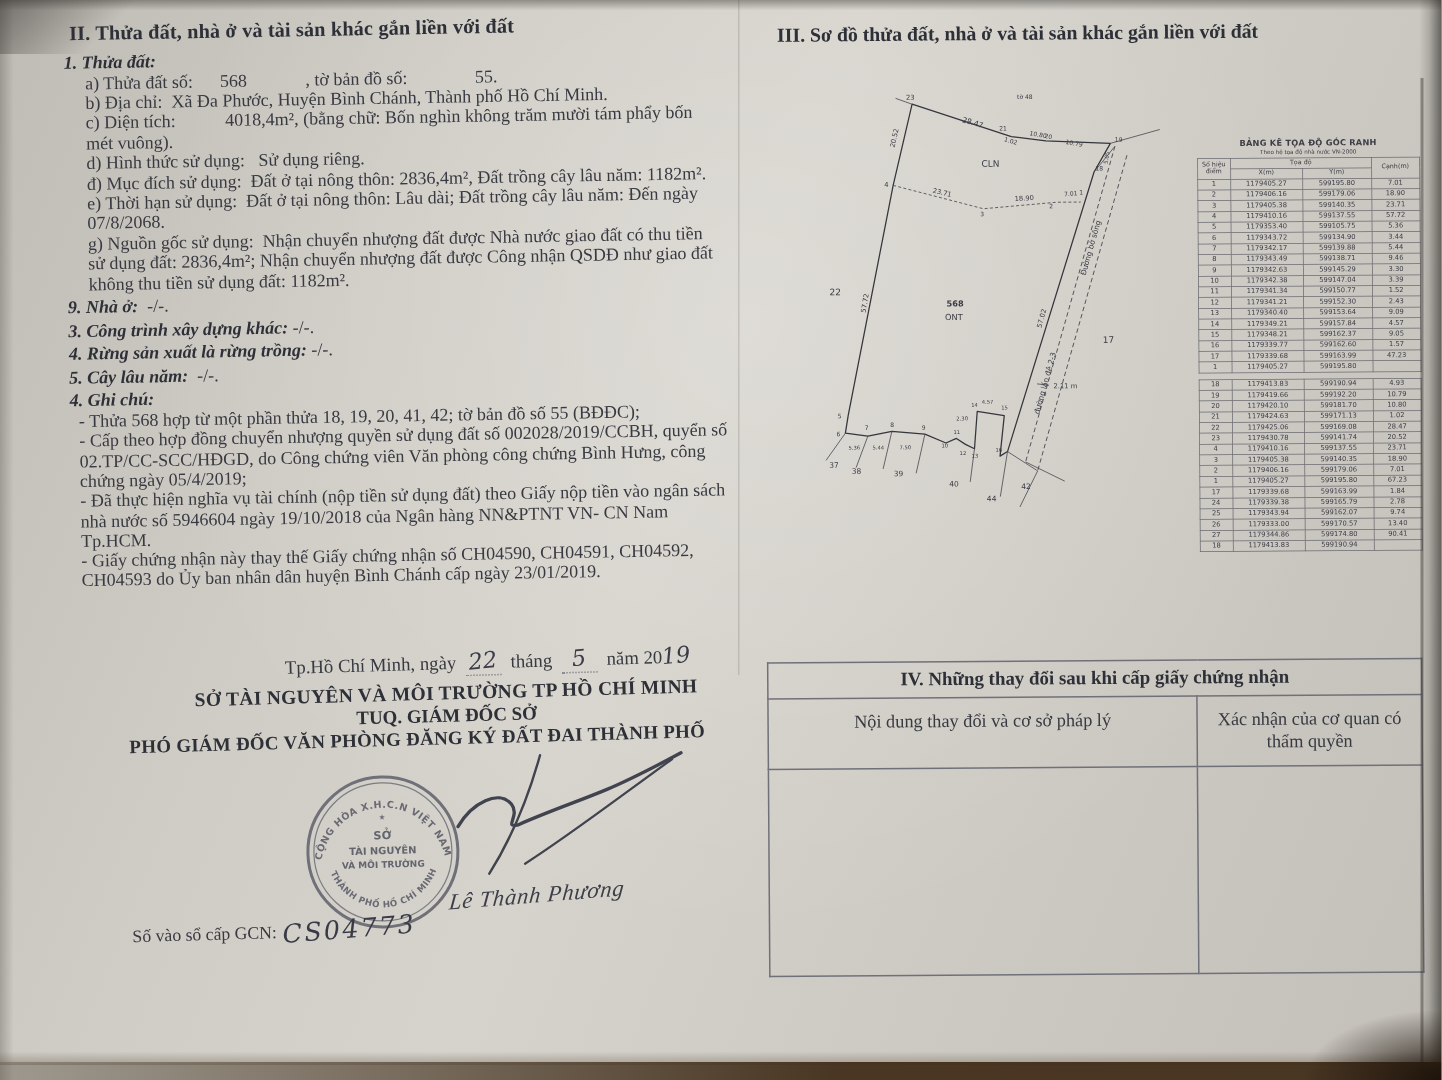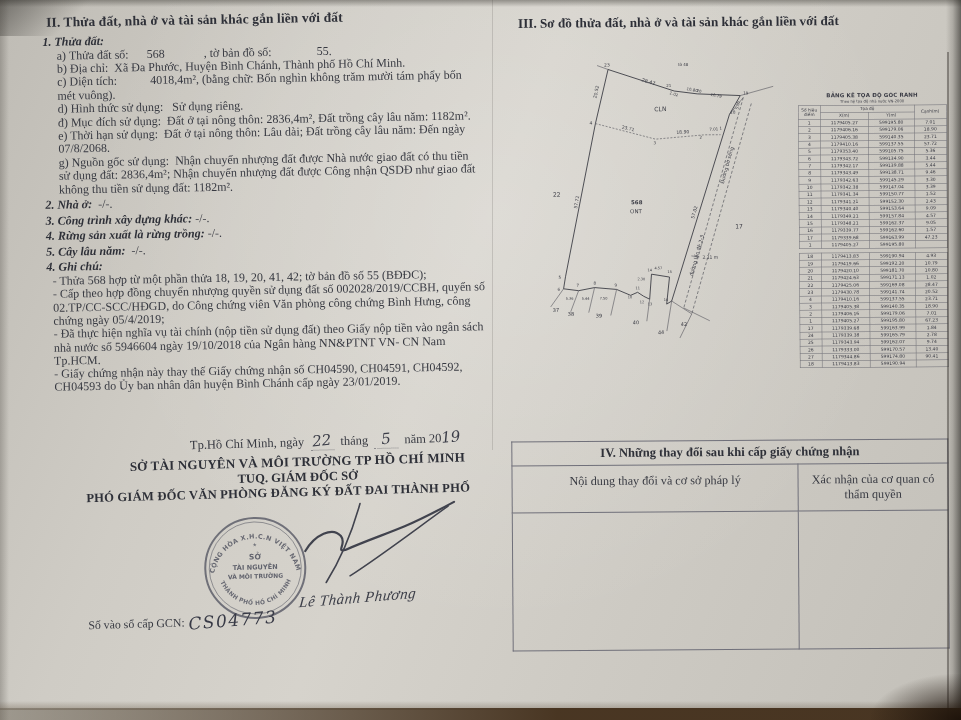--- a/index.html
+++ b/index.html
@@ -81,21 +81,21 @@
     <div class="sec-head">II. Thửa đất, nhà ở và tài sản khác gắn liền với đất</div>
     <div id="sec2-lines">
         <div class="item-head"><span class="b">1. Thửa đất:</span><span></span></div>
         <div class="line"><span>a) Thửa đất số:      568             , tờ bản đồ số:               55.</span></div>
         <div class="line"><span>b) Địa chỉ:  Xã Đa Phước, Huyện Bình Chánh, Thành phố Hồ Chí Minh.</span></div>
         <div class="line"><span>c) Diện tích:           4018,4m², (bằng chữ: Bốn nghìn không trăm mười tám phẩy bốn mét vuông).</span></div>
         <div class="line"><span>d) Hình thức sử dụng:   Sử dụng riêng.</span></div>
         <div class="line"><span>đ) Mục đích sử dụng:  Đất ở tại nông thôn: 2836,4m², Đất trồng cây lâu năm: 1182m².</span></div>
         <div class="line"><span>e) Thời hạn sử dụng:  Đất ở tại nông thôn: Lâu dài; Đất trồng cây lâu năm: Đến ngày 07/8/2068.</span></div>
         <div class="line"><span>g) Nguồn gốc sử dụng:  Nhận chuyển nhượng đất được Nhà nước giao đất có thu tiền sử dụng đất: 2836,4m²; Nhận chuyển nhượng đất được Công nhận QSDĐ như giao đất không thu tiền sử dụng đất: 1182m².</span></div>
-        <div class="item-head"><span class="b">2. Nhà ở:</span><span>  -/-.</span></div>
+        <div class="item-head"><span class="b">9. Nhà ở:</span><span>  -/-.</span></div>
         <div class="item-head"><span class="b">3. Công trình xây dựng khác:</span><span> -/-.</span></div>
         <div class="item-head"><span class="b">4. Rừng sản xuất là rừng trồng:</span><span> -/-.</span></div>
         <div class="item-head"><span class="b">5. Cây lâu năm:</span><span>  -/-.</span></div>
         <div class="item-head"><span class="b">4. Ghi chú:</span><span></span></div>
         <div class="note"><span>- Thửa 568 hợp từ một phần thửa 18, 19, 20, 41, 42; tờ bản đồ số 55 (BĐĐC);</span></div>
         <div class="note"><span>- Cấp theo hợp đồng chuyển nhượng quyền sử dụng đất số 002028/2019/CCBH, quyển số 02.TP/CC-SCC/HĐGD, do Công chứng viên Văn phòng công chứng Bình Hưng, công chứng ngày 05/4/2019;</span></div>
         <div class="note"><span>- Đã thực hiện nghĩa vụ tài chính (nộp tiền sử dụng đất) theo Giấy nộp tiền vào ngân sách nhà nước số 5946604 ngày 19/10/2018 của Ngân hàng NN&amp;PTNT VN- CN Nam Tp.HCM.</span></div>
         <div class="note"><span>- Giấy chứng nhận này thay thế Giấy chứng nhận số CH04590, CH04591, CH04592, CH04593 do Ủy ban nhân dân huyện Bình Chánh cấp ngày 23/01/2019.</span></div>
       </div>
   </div>

